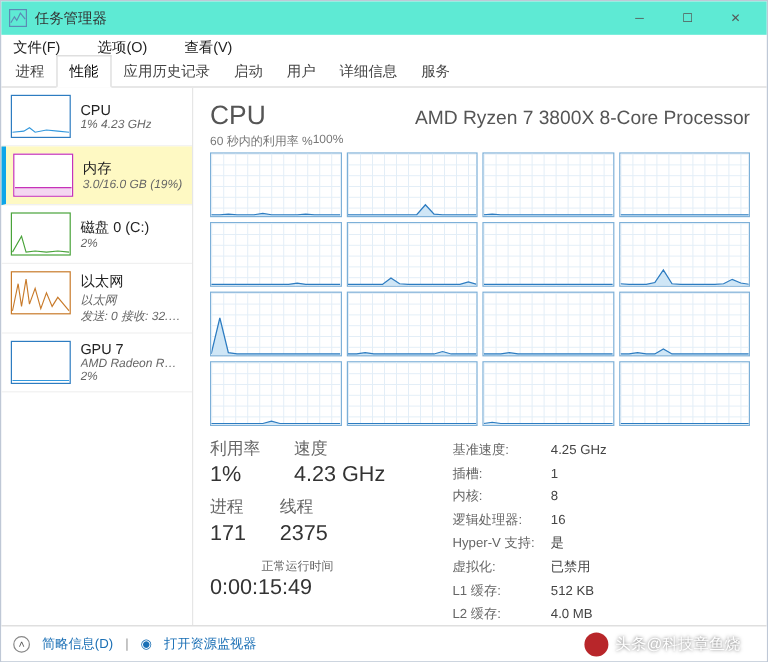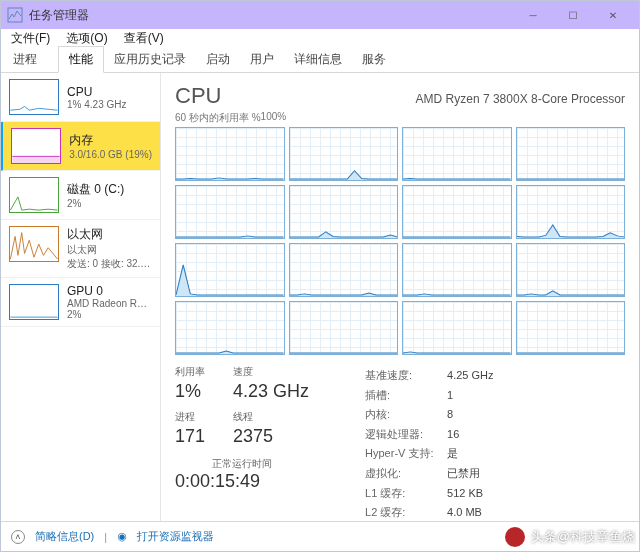--- a/index.html
+++ b/index.html
@@ -1,60 +1,60 @@
 <!DOCTYPE html>
 <html><head>
 <meta charset="utf-8">
 <style>
   * { margin: 0; padding: 0; box-sizing: border-box; }
   body { font-family: "Microsoft YaHei", "Segoe UI", sans-serif; font-size: 11px; color: #333; background: #fff; width: 640px; height: 552px; overflow: hidden; position: relative; border: 1px solid #bfc8d6; }
-  .titlebar { height: 28px; display: flex; align-items: center; padding: 0 6px; background: #c4b5fd; }
+  .titlebar { height: 28px; display: flex; align-items: center; padding: 0 6px; background: #5eead4; }
   .titlebar .icon { width: 16px; height: 16px; margin-right: 6px; }
   .titlebar .title { flex: 1; font-size: 12px; color: #333; }
   .winbtns { display: flex; }
   .winbtn { width: 40px; height: 28px; display: flex; align-items: center; justify-content: center; color: #555; font-size: 10px; }
-  .menubar { height: 20px; display: flex; align-items: flex-end; gap: 4px; padding: 0 4px; font-size: 12px; color: #222; }
+  .menubar { height: 20px; display: flex; align-items: center; gap: 19px; padding: 0 4px; font-size: 12px; color: #222; }
   .menubar span { padding: 2px 6px; }
   .tabs { height: 24px; display: flex; align-items: flex-end; border-bottom: 1px solid #d8d8d8; padding-left: 2px; font-size: 12px; }
   .tabs .tab { padding: 4px 10px; color: #444; }
-  .tabs .tab.active { border: 1px solid #d8d8d8; border-bottom: 1px solid #fff; margin-bottom: -1px; background: #fff; color: #000; margin-left: 11px; }
+  .tabs .tab.active { border: 1px solid #d8d8d8; border-bottom: 1px solid #fff; margin-bottom: -1px; background: #fff; color: #000; }
   .main { display: flex; height: 448px; }
   .sidebar { width: 160px; border-right: 1px solid #e6e6e6; overflow: hidden; }
   .side-item { display: flex; gap: 8px; padding: 6px 8px; border-bottom: 1px solid #f0f0f0; }
-  .side-item.selected { background: #fde047; border-left: 2px solid #0ea5e9; padding-left: 6px; justify-content: flex-end; }
+  .side-item.selected { background: #fef9c3; border-left: 4px solid #0ea5e9; padding-left: 6px; }
   .thumb { width: 50px; height: 36px; border: 1px solid #2d7cc1; background: #fff; position: relative; overflow: hidden; flex-shrink: 0; }
   .thumb svg { width: 100%; height: 100%; }
   .side-text { display: flex; flex-direction: column; justify-content: center; overflow: hidden; }
   .side-text .t1 { font-size: 12px; color: #222; white-space: nowrap; }
-  .side-text .t2 { font-size: 10px; color: #666; white-space: nowrap; overflow: hidden; text-overflow: ellipsis; max-width: 90px; }
+  .side-text .t2 { font-size: 10px; color: #666; white-space: nowrap; overflow: hidden; text-overflow: ellipsis; max-width: 90px; font-style: italic; }
   .content { flex: 1; padding: 10px 14px 8px 14px; overflow: hidden; }
   .cpu-header { display: flex; justify-content: space-between; align-items: baseline; margin-bottom: 2px; }
   .cpu-header .big { font-size: 22px; color: #555; }
-  .cpu-header .proc { font-size: 12px; color: #555; }
+  .cpu-header .proc { font-size: 16px; color: #555; }
   .chart-top-label { display: flex; justify-content: flex-start; font-size: 10px; color: #777; margin-bottom: 2px; }
   .core-grid { display: grid; grid-template-columns: repeat(4, 1fr); grid-template-rows: repeat(4, 54px); gap: 4px; margin-bottom: 10px; }
   .core-cell { border: 1px solid #7db0d8; background: #fff; position: relative; overflow: hidden; }
   .core-cell::before { content: ""; position: absolute; inset: 0; background-image: linear-gradient(to right, #e3eef7 1px, transparent 1px), linear-gradient(to bottom, #e3eef7 1px, transparent 1px); background-size: 10px 9px; }
   .core-cell svg { position: absolute; inset: 0; width: 100%; height: 100%; }
   .stats-row { display: flex; gap: 28px; }
   .stat-block { display: flex; flex-direction: column; }
-  .stat-block .label { font-size: 10px; color: #666; margin-bottom: 2px; }
+  .stat-block .label { font-size: 14px; color: #666; margin-bottom: 2px; }
   .stat-block .value { font-size: 18px; color: #333; }
   .uptime-block { margin-top: 10px; }
   .uptime-block .label { font-size: 10px; color: #666; text-align: center; }
   .uptime-block .value { font-size: 18px; color: #333; }
   .info-table { font-size: 11px; color: #444; line-height: 1.6; margin-left: 20px; }
   .info-table td { padding: 0 4px; }
   .info-table td:first-child { color: #666; min-width: 80px; }
   .info-area { display: flex; gap: 30px; }
   .left-stats { display:flex; flex-direction:column; }
   .statusbar { position: absolute; bottom: 0; left: 0; right: 0; height: 30px; border-top: 1px solid #d8d8d8; display: flex; align-items: center; padding: 0 10px; gap: 10px; font-size: 11px; background: #fff; }
   .statusbar .link { color: #1a6fb5; }
   .chev { border: 1px solid #888; border-radius: 50%; width: 14px; height: 14px; display: inline-flex; align-items: center; justify-content: center; font-size: 9px; color: #555; }
-  .watermark { position: absolute; bottom: 4px; right: 4px; font-size: 13px; color: #fff; text-shadow: 0 0 3px rgba(0,0,0,.6); display:flex; align-items:center; gap:6px; z-index:5;}
+  .watermark { position: absolute; bottom: 4px; right: 22px; font-size: 13px; color: #fff; text-shadow: 0 0 3px rgba(0,0,0,.6); display:flex; align-items:center; gap:6px; z-index:5;}
   .watermark .av { width:20px; height:20px; border-radius:50%; background:#b8262a; }
 </style>
 </head>
 <body>
 
 <div class="titlebar">
   <svg class="icon" viewBox="0 0 16 16">
       <rect x="1" y="1" width="14" height="14" fill="none" stroke="#5b8bb5"></rect>
       <polyline points="2,12 5,7 7,10 10,4 14,9" fill="none" stroke="#5b8bb5"></polyline>
     </svg>
@@ -121,21 +121,21 @@
           <span class="t1">以太网</span>
           <span class="t2">以太网</span>
           <span class="t2">发送: 0 接收: 32.0 Kbps</span>
         </div>
     </div>
     <div class="side-item">
       <div class="thumb"><svg viewBox="0 0 50 36">
             <polyline points="0,34 50,34" stroke="#3398dd"></polyline>
           </svg></div>
       <div class="side-text">
-          <span class="t1">GPU 0</span>
+          <span class="t1">GPU 7</span>
           <span class="t2">AMD Radeon RX…</span>
           <span class="t2">2%</span>
         </div>
     </div>
   </div>
 
   <div class="content">
     <div class="cpu-header">
       <span class="big">CPU</span>
       <span class="proc">AMD Ryzen 7 3800X 8-Core Processor</span>

